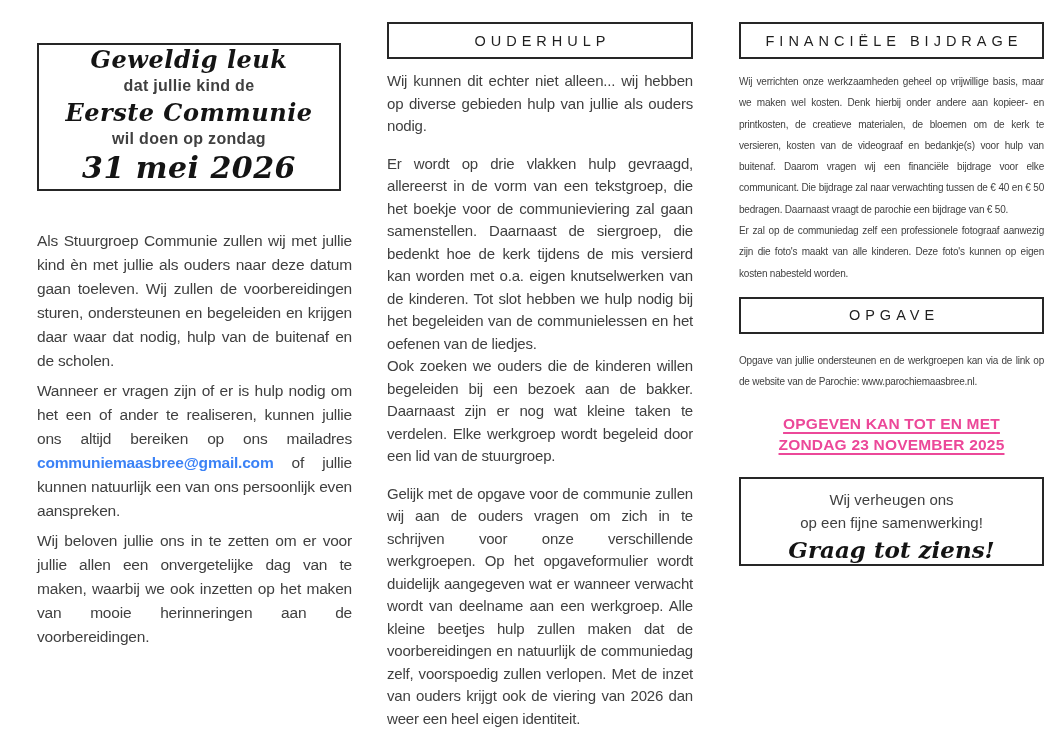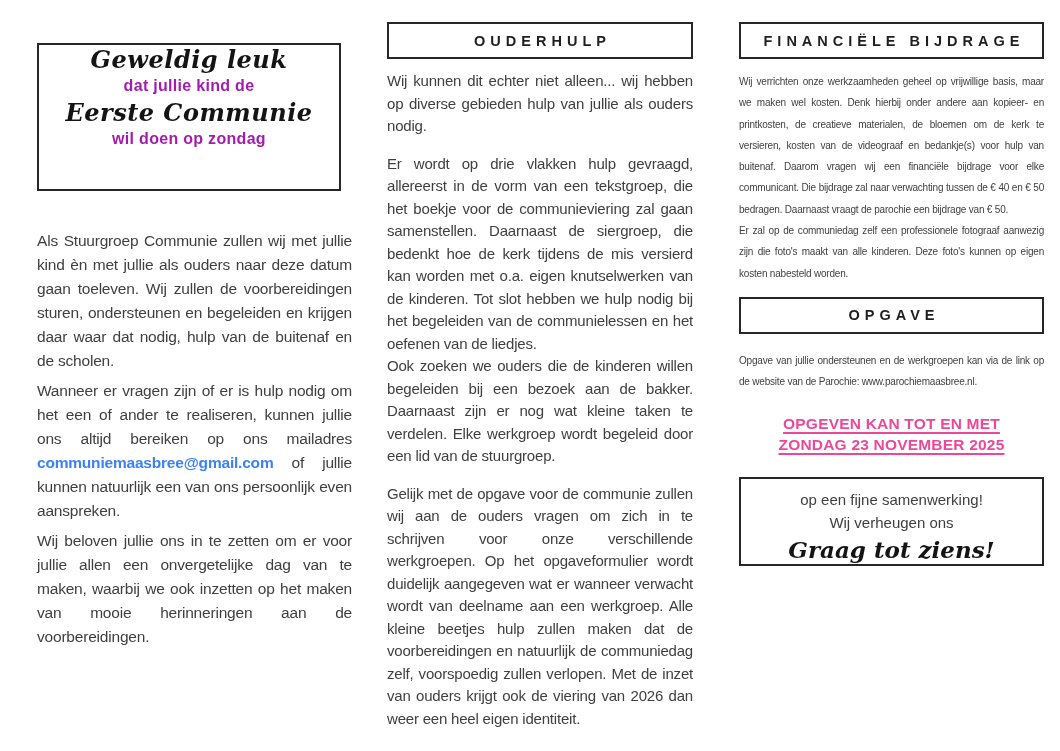--- a/index.html
+++ b/index.html
@@ -31,33 +31,33 @@
     font-weight: bold;
     color: #141414;
   }
   .banner .s1 { font-size: 24px; line-height: 29px; letter-spacing: 0.5px; }
   .banner .s2 { font-size: 24px; line-height: 29px; letter-spacing: 0.5px; }
   .banner .s3 { font-size: 30px; line-height: 34px; letter-spacing: 0.5px; }
   .banner .bold-line {
     font-size: 16px;
     font-weight: bold;
     line-height: 24px;
-    color: #a21caf;
+    color: #404040;
     letter-spacing: 0.3px;
   }
 
   
   .box-header {
     box-sizing: border-box;
     height: 37px;
     border: 2px solid #262626;
     display: flex;
     align-items: center;
     justify-content: center;
-    font-weight: bold;
+    font-weight: normal;
     font-size: 14.5px;
     letter-spacing: 5px;
     text-indent: 5px;
     color: #1f1f1f;
     white-space: nowrap;
   }
   .box-header.top { margin-top: 22px; }
   .box-header.second { margin-top: 13px; }
 
   
@@ -111,20 +111,21 @@
 <body>
 
 <div class="page">
 
   <div class="col col-left">
     <div class="banner">
       <div class="script s1">Geweldig leuk</div>
       <div class="bold-line">dat jullie kind de</div>
       <div class="script s2">Eerste Communie</div>
       <div class="bold-line">wil doen op zondag</div>
+      <div class="script s3">31 mei 2026</div>
     </div>
     <div class="body-text">
       <div class="pgroup">
         <p>Als Stuurgroep Communie zullen wij met jullie kind èn met jullie als ouders naar deze datum gaan toeleven. Wij zullen de voorbereidingen sturen, ondersteunen en begeleiden en krijgen daar waar dat nodig, hulp van de buitenaf en de scholen.</p>
       </div>
       <div class="pgroup">
         <p><span>Wanneer er vragen zijn of er is hulp nodig om het een of ander te realiseren, kunnen jullie ons altijd bereiken op ons mailadres </span><strong>communiemaasbree@gmail.com</strong><span> of jullie kunnen natuurlijk een van ons persoonlijk even aanspreken.</span></p>
       </div>
       <div class="pgroup">
         <p>Wij beloven jullie ons in te zetten om er voor jullie allen een onvergetelijke dag van te maken, waarbij we ook inzetten op het maken van mooie herinneringen aan de voorbereidingen.</p>
@@ -166,19 +167,19 @@
     <div class="body-text after-opgave">
       <div class="pgroup">
         <p>Opgave van jullie ondersteunen en de werkgroepen kan via de link op de website van de Parochie: www.parochiemaasbree.nl.</p>
       </div>
     </div>
     <div class="deadline">
       <span class="u">OPGEVEN KAN TOT EN MET</span><br>
       <span class="u">ZONDAG 23 NOVEMBER 2025</span>
     </div>
     <div class="closing-box">
+      <div class="closing-line">Wij verheugen ons</div>
       <div class="closing-line">op een fijne samenwerking!</div>
-      <div class="closing-line">Wij verheugen ons</div>
       <div class="script closing-script">Graag tot ziens!</div>
     </div>
   </div>
 
 </div>
 
 </body></html>

